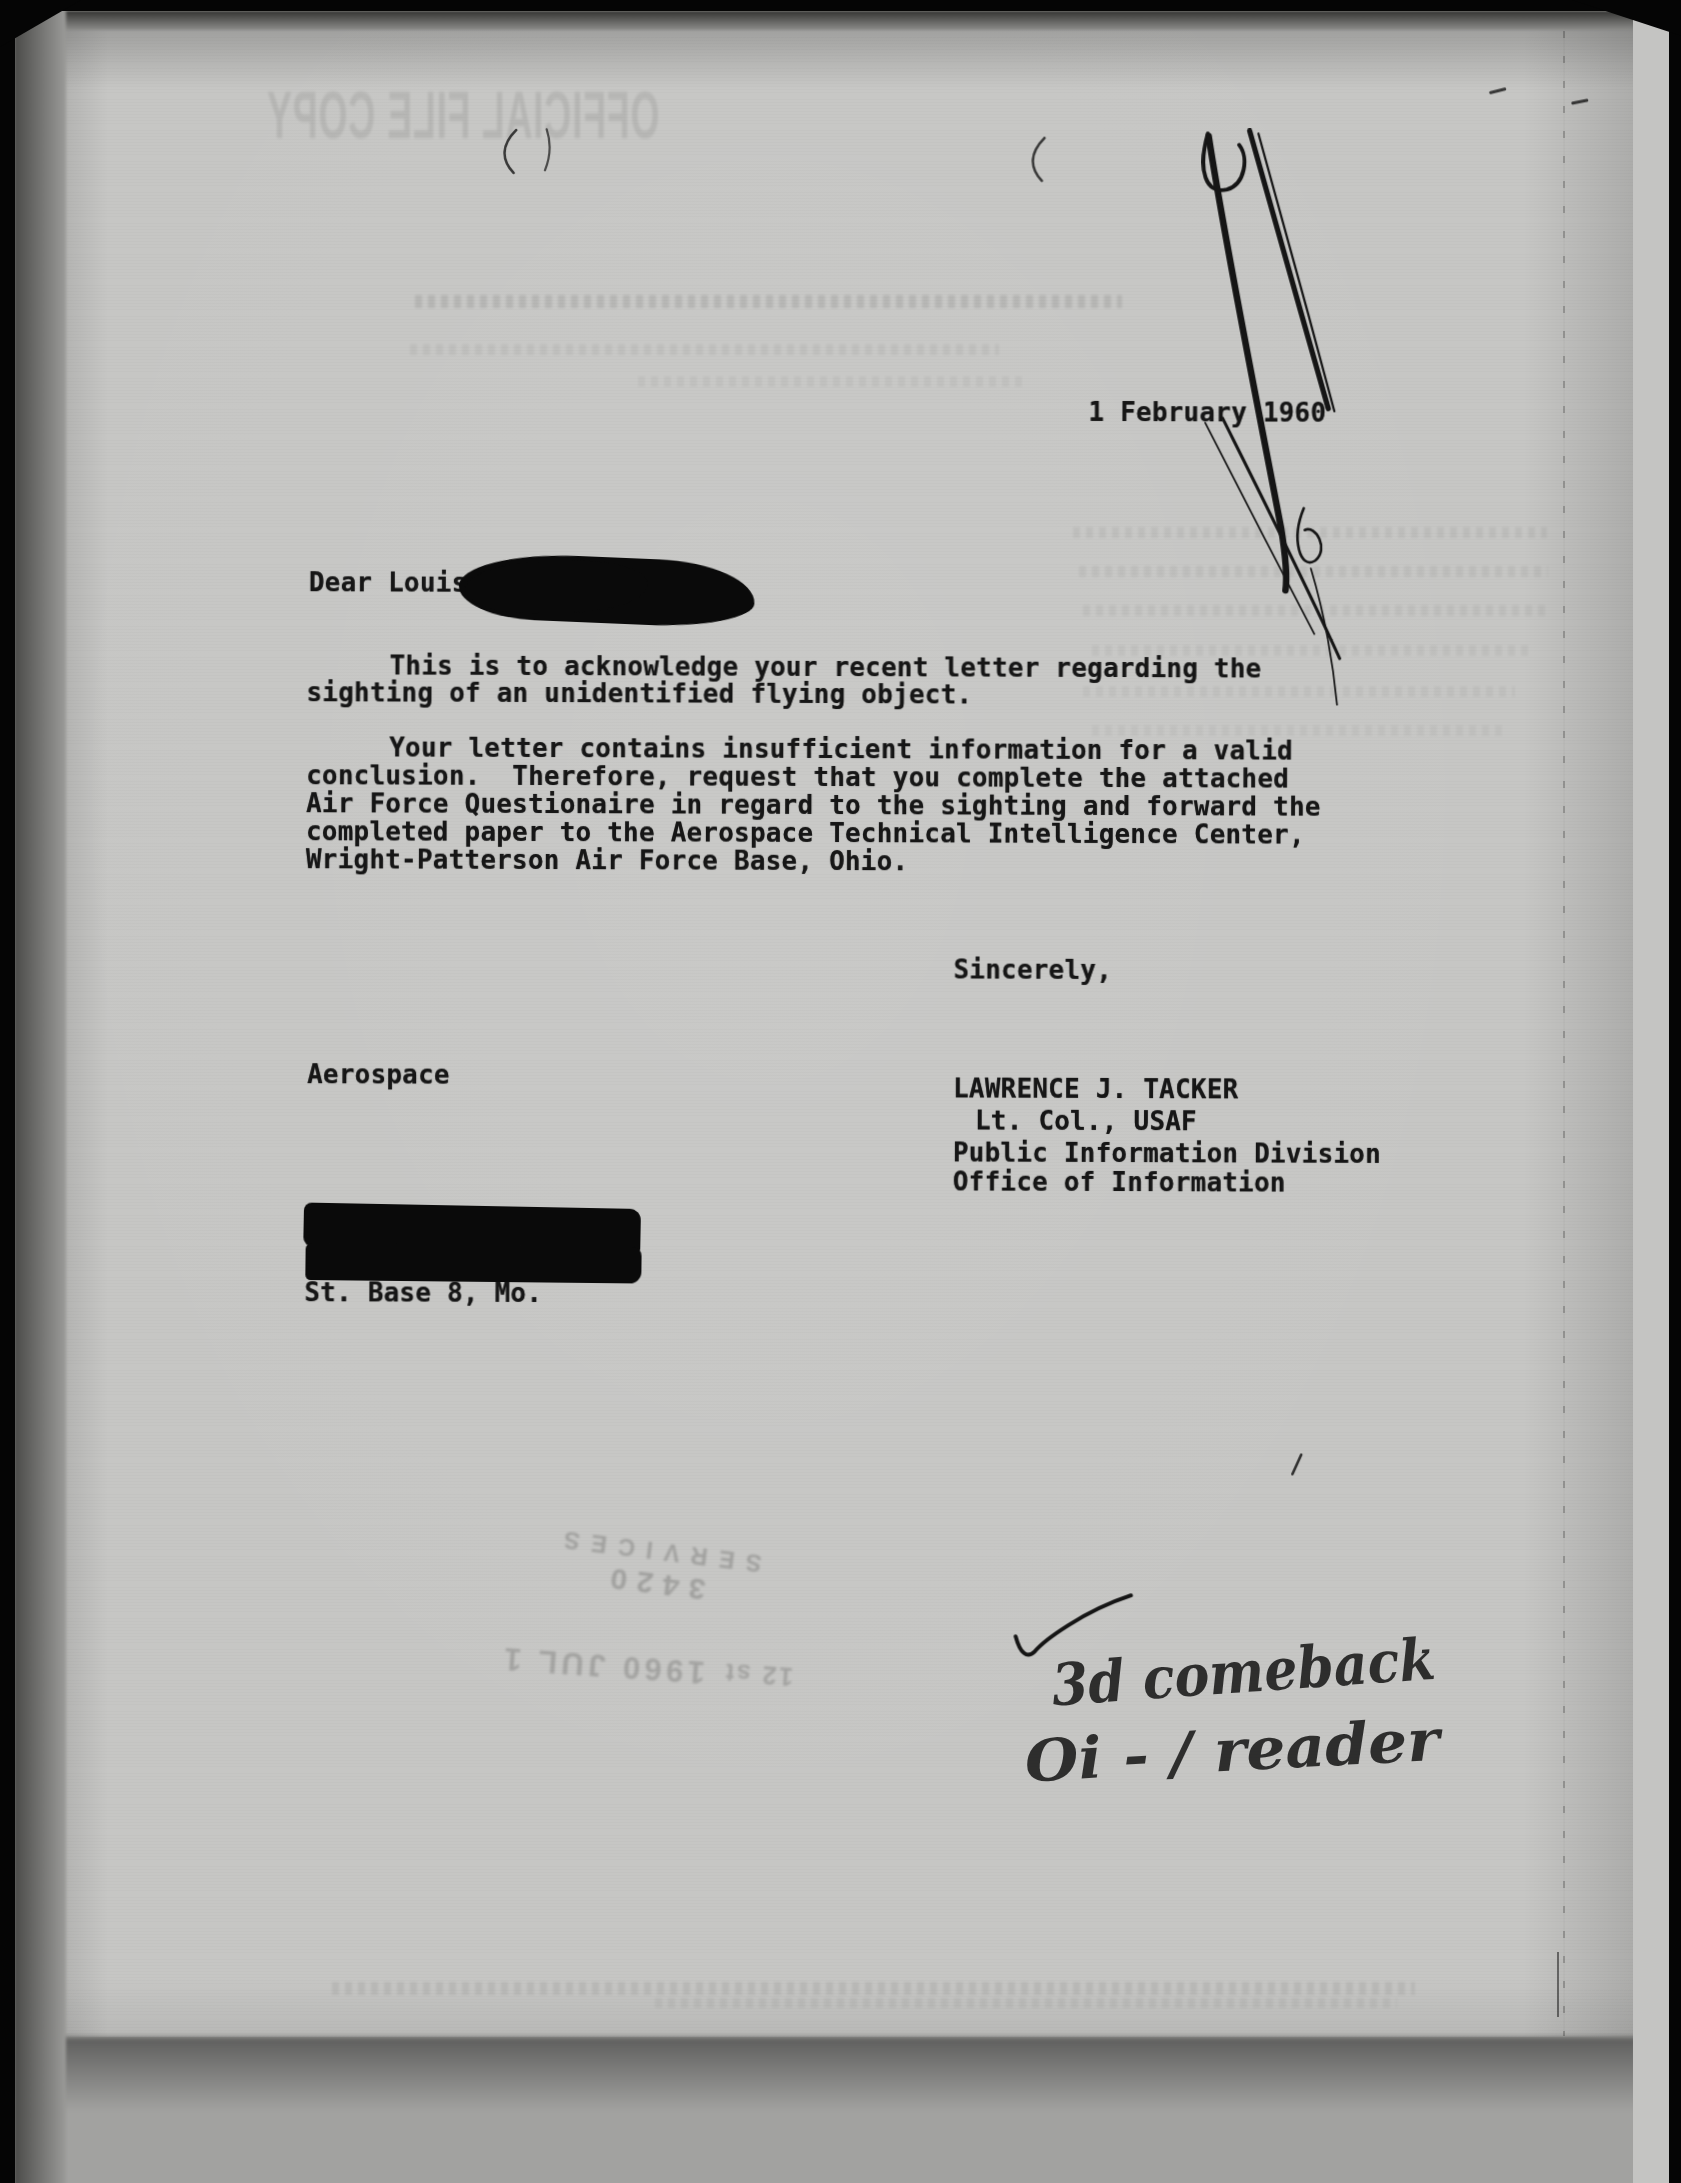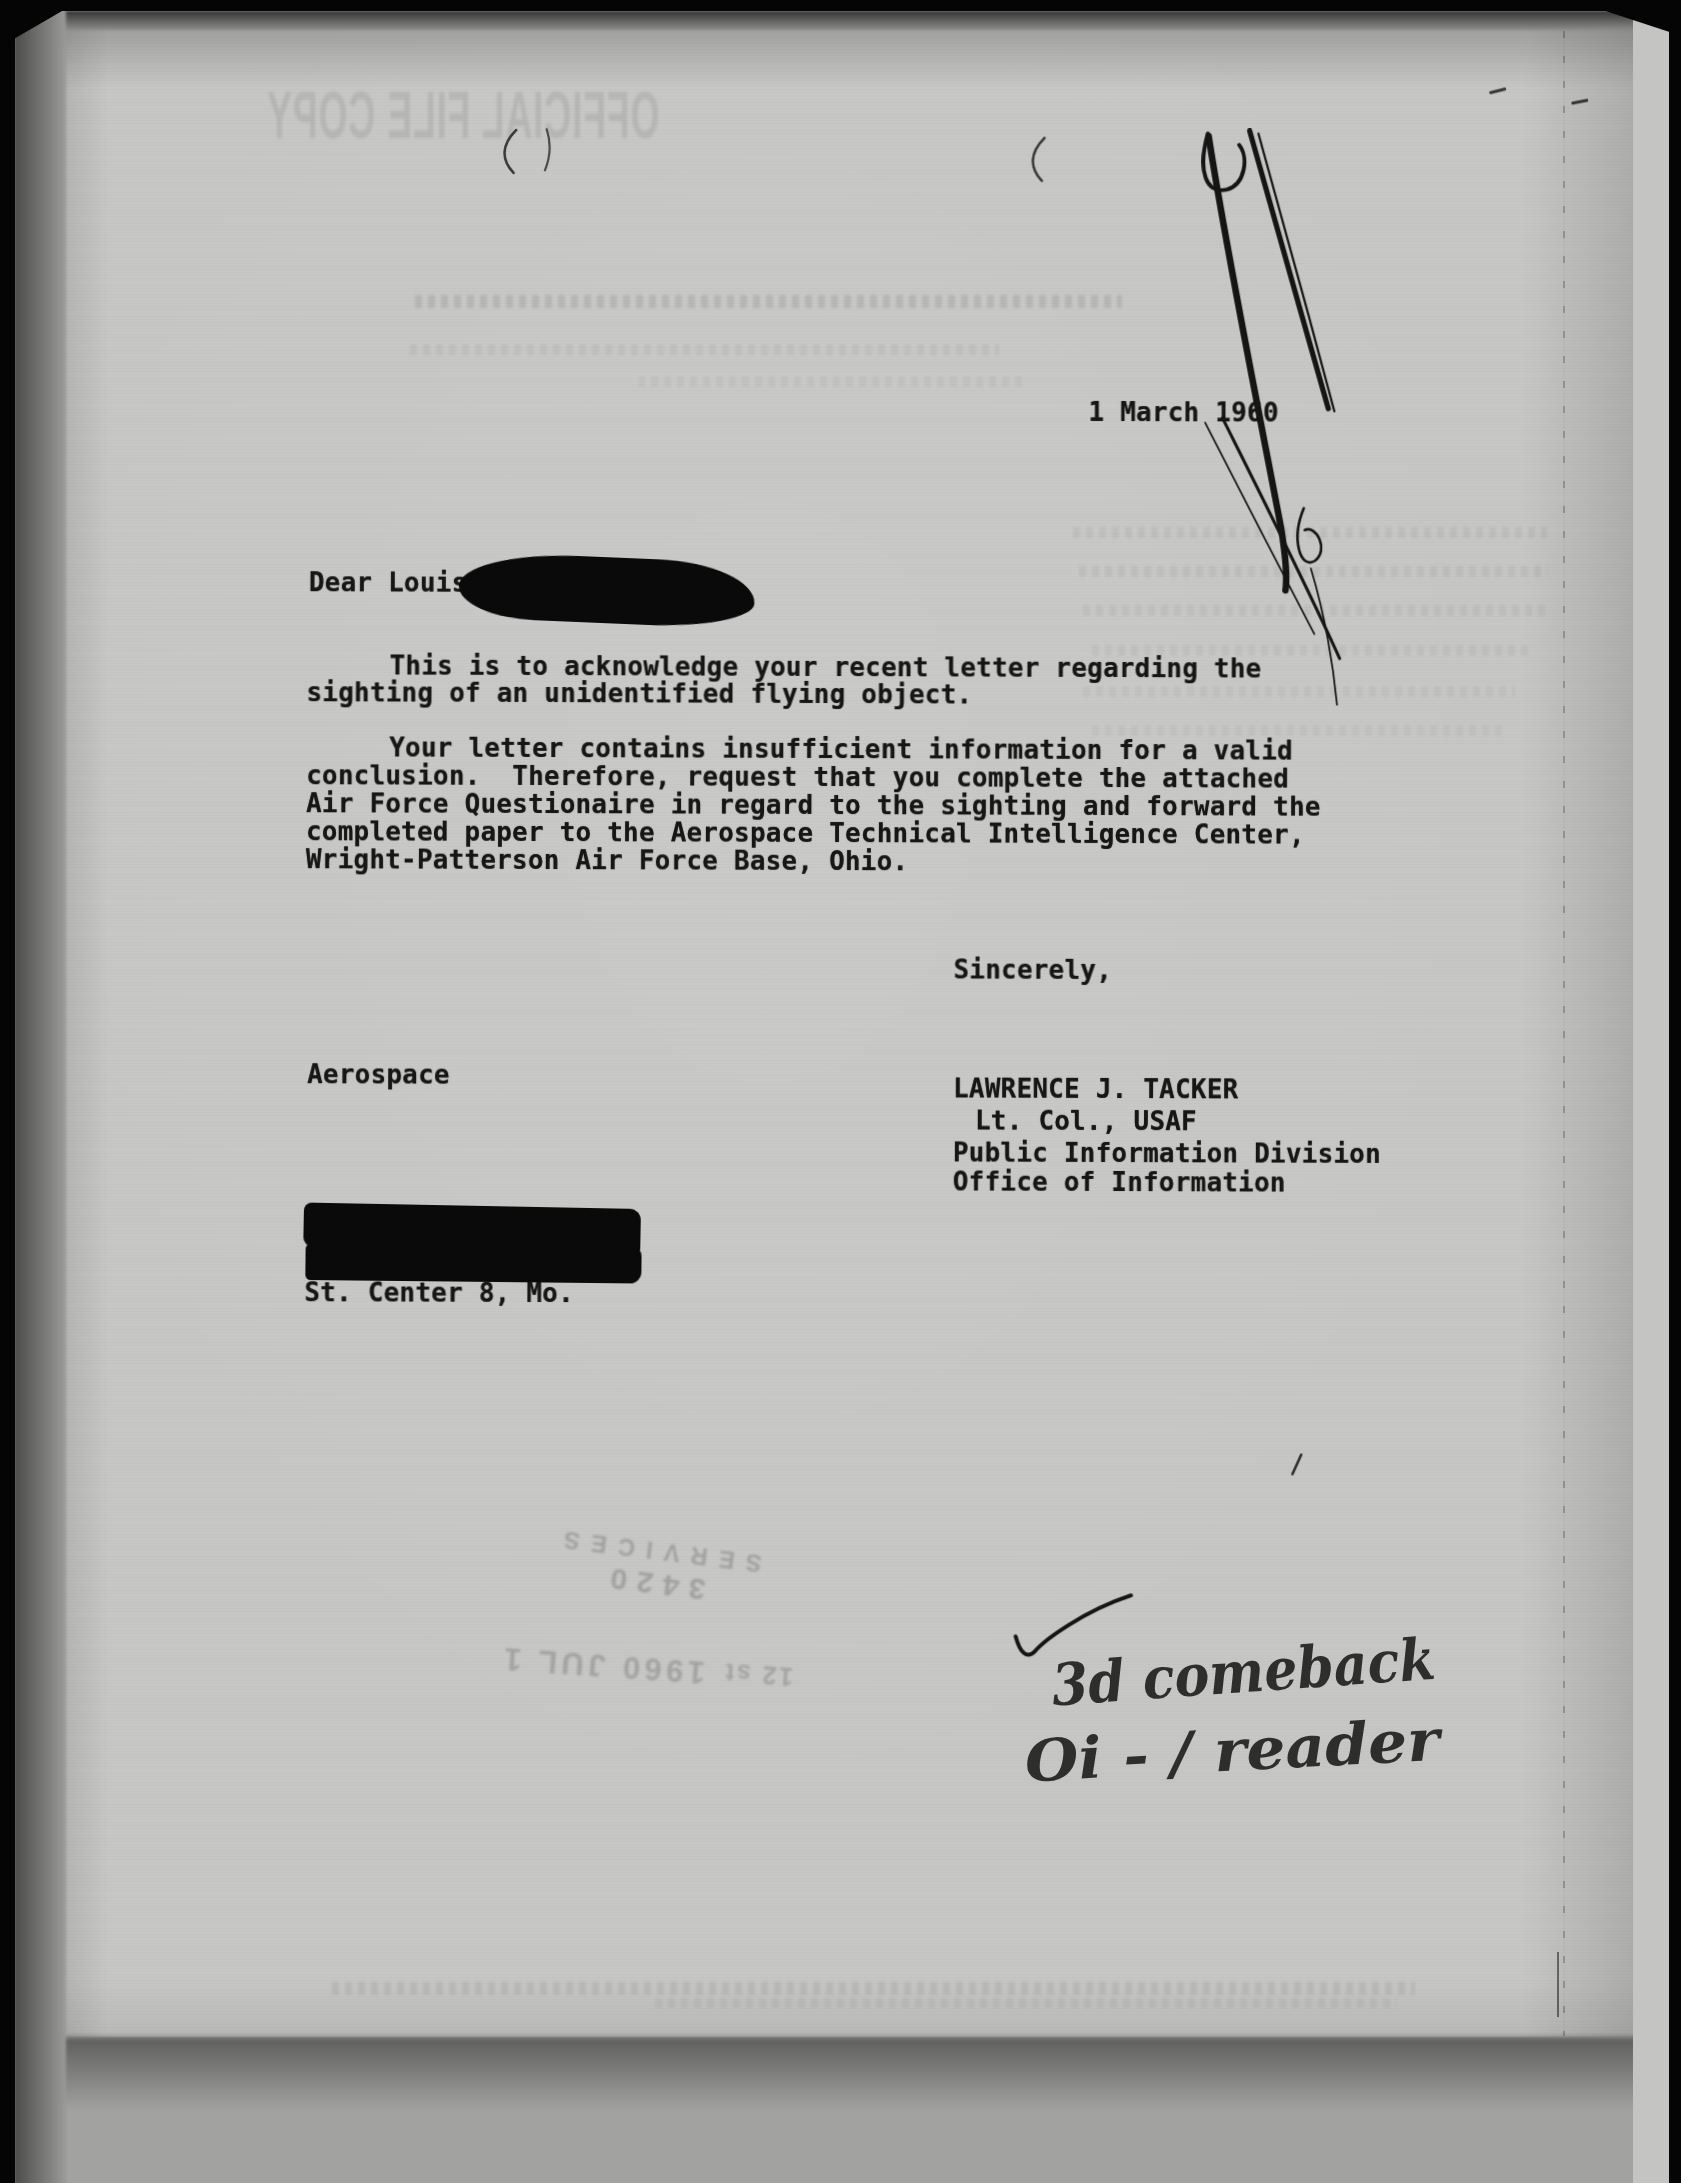--- a/index.html
+++ b/index.html
@@ -92,41 +92,41 @@
     <div class="w">SERVICES</div>
   </div>
   <div class="ghost g-date">
     <span class="small">12 st</span><span>1960 JUL 1</span>
   </div>
 
   <div class="crease"></div>
   <div class="corner-mark"></div>
 
   <div class="ink">
-    <div class="typed" style="left:1087px;top:398px">1 March 1960</div>
+    <div class="typed" style="left:1087px;top:398px">1 February 1960</div>
     <div class="typed" style="left:308px;top:571px">Dear Louis</div>
 
     <div class="typed" style="left:389px;top:654px">This is to acknowledge your recent letter regarding the</div>
     <div class="typed" style="left:306px;top:681px">sighting of an unidentified flying object.</div>
 
     <div class="typed" style="left:389px;top:736px">Your letter contains insufficient information for a valid</div>
     <div class="typed" style="left:306px;top:764px">conclusion.  Therefore, request that you complete the attached</div>
     <div class="typed" style="left:306px;top:792px">Air Force Questionaire in regard to the sighting and forward the</div>
     <div class="typed" style="left:306px;top:820px">completed paper to the Aerospace Technical Intelligence Center,</div>
     <div class="typed" style="left:306px;top:848px">Wright-Patterson Air Force Base, Ohio.</div>
 
     <div class="typed" style="left:954px;top:956px">Sincerely,</div>
     <div class="typed" style="left:308px;top:1063px">Aerospace</div>
 
     <div class="typed" style="left:954px;top:1075px">LAWRENCE J. TACKER</div>
     <div class="typed" style="left:976px;top:1107px">Lt. Col., USAF</div>
     <div class="typed" style="left:954px;top:1139px">Public Information Division</div>
     <div class="typed" style="left:954px;top:1168px">Office of Information</div>
 
-    <div class="typed" style="left:306px;top:1281px">St. Center 8, Mo.</div>
+    <div class="typed" style="left:306px;top:1281px">St. Base 8, Mo.</div>
 
     <div class="redact r-name"></div>
     <div class="redact r-name2"></div>
     <div class="redact r-addr1"></div>
     <div class="redact r-addr2"></div>
   </div>
 
   <svg class="overlay" viewBox="0 0 3852 5664">
     <g style="filter:blur(1px)">
       <path class="pen" d="M2766 306 C2742 392 2762 446 2810 434 C2852 422 2860 360 2838 332" stroke-width="9"></path>

